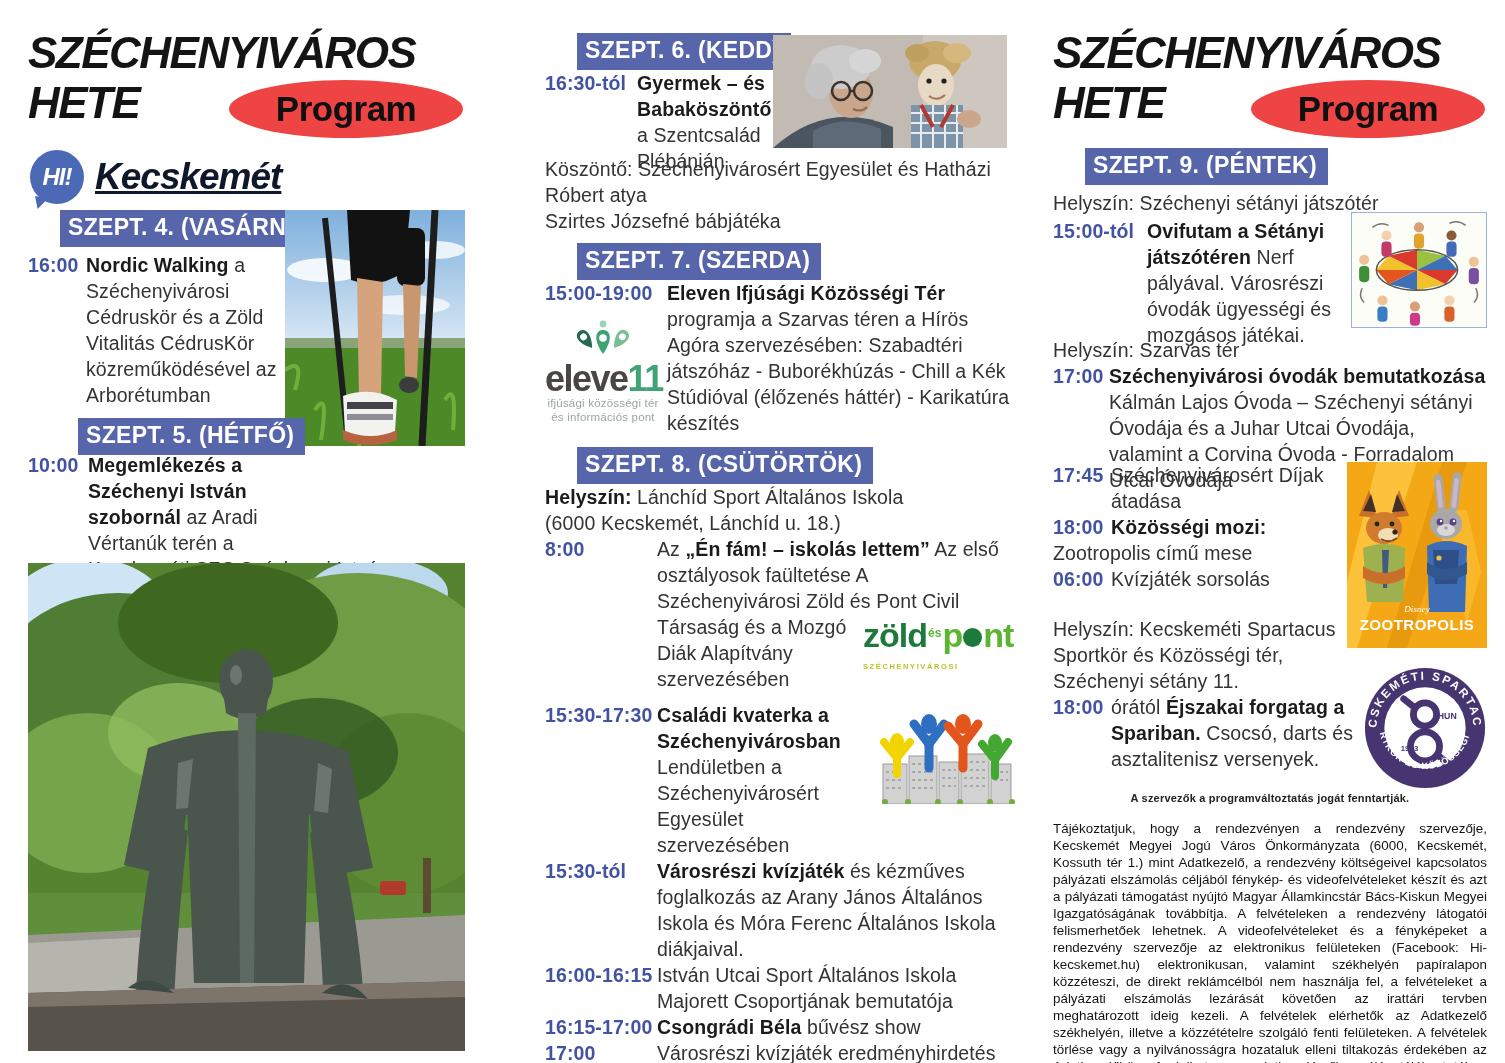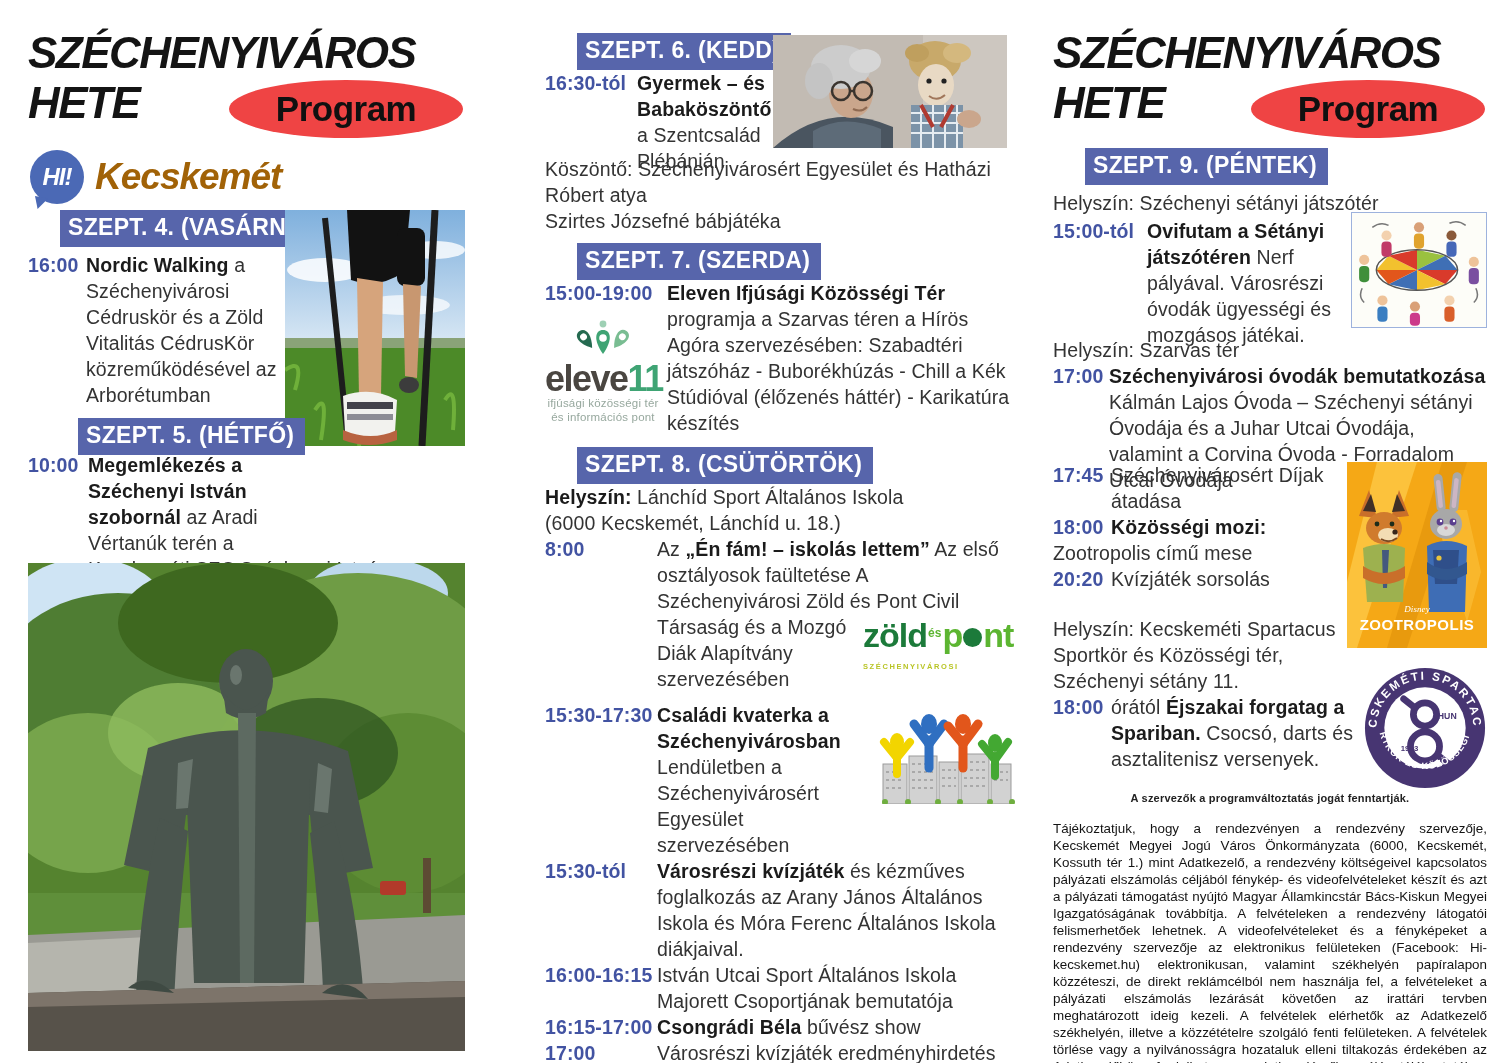--- a/index.html
+++ b/index.html
@@ -19,21 +19,21 @@
           border-radius:50%;display:flex;align-items:center;justify-content:center;}
   .program-ellipse span{font-size:35px;font-weight:700;color:#101010;letter-spacing:-0.5px;}
 
   
   .hi-block{position:absolute;top:150px;left:2px;display:flex;align-items:center;gap:11px;}
   .hi-bubble{width:54px;height:54px;border-radius:50%;background:#4b69b5;color:#fff;display:flex;
           align-items:center;justify-content:center;font-weight:700;font-style:italic;font-size:24px;
           position:relative;letter-spacing:-1px;}
   .hi-bubble::after{content:"";position:absolute;left:5px;bottom:-5px;width:13px;height:13px;
           background:#4b69b5;clip-path:polygon(0 0,100% 20%,20% 100%);}
-  .hi-city{color:#a16207;font-weight:700;font-style:italic;font-size:37px;letter-spacing:-1px;}
+  .hi-city{color:#0f172a;font-weight:700;font-style:italic;font-size:37px;letter-spacing:-1px;text-decoration:underline;}
 
   .day-header{display:inline-block;background:#5765ab;color:#fff;font-weight:700;font-size:23px;
           padding:4px 11px 6px 8px;letter-spacing:0.3px;white-space:nowrap;margin-left:32px;}
   .time{color:#4253a2;font-weight:700;}
   .evt-title{font-weight:700;color:#1b1b1b;}
   .evt-text{color:#333;}
   .body-txt{font-size:19.5px;line-height:26px;letter-spacing:0.1px;}
   .row{display:flex;align-items:flex-start;}
   .row .time{flex:0 0 auto;}
   .row .content{flex:1 1 auto;min-width:0;}
@@ -455,21 +455,21 @@
     <div class="row">
       <span class="time" style="width:58px;">17:45</span>
       <span class="content evt-text">Széchenyivárosért Díjak átadása</span>
     </div>
     <div class="row">
       <span class="time" style="width:58px;">18:00</span>
       <span class="content evt-title">Közösségi mozi:</span>
     </div>
     <p class="evt-text">Zootropolis című mese</p>
     <div class="row">
-      <span class="time" style="width:58px;">20:20</span>
+      <span class="time" style="width:58px;">06:00</span>
       <span class="content evt-text">Kvízjáték sorsolás</span>
     </div>
     <div style="height:24px;"></div>
     <p class="evt-text">Helyszín: Kecskeméti Spartacus Sportkör és Közösségi tér, Széchenyi sétány 11.</p>
     <div class="row">
       <span class="time" style="width:58px;">18:00</span>
       <span class="content"><span class="evt-text">órától </span><span class="evt-title">Éjszakai forgatag a Spariban.</span><span class="evt-text"> Csocsó, darts és asztalitenisz versenyek.</span></span>
     </div>
   </div>
 

